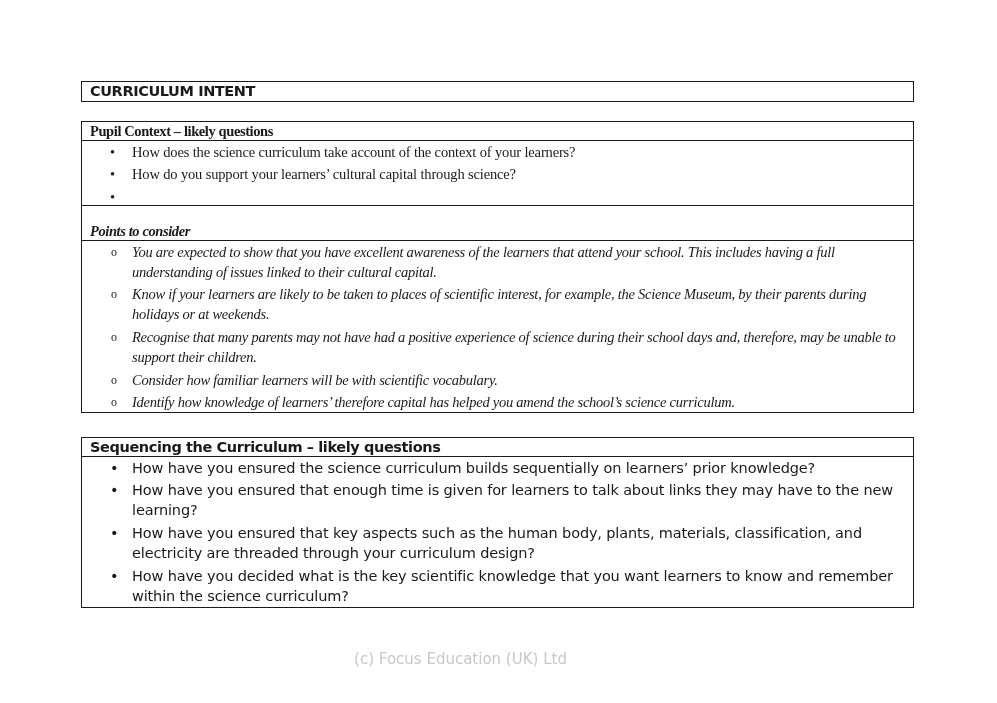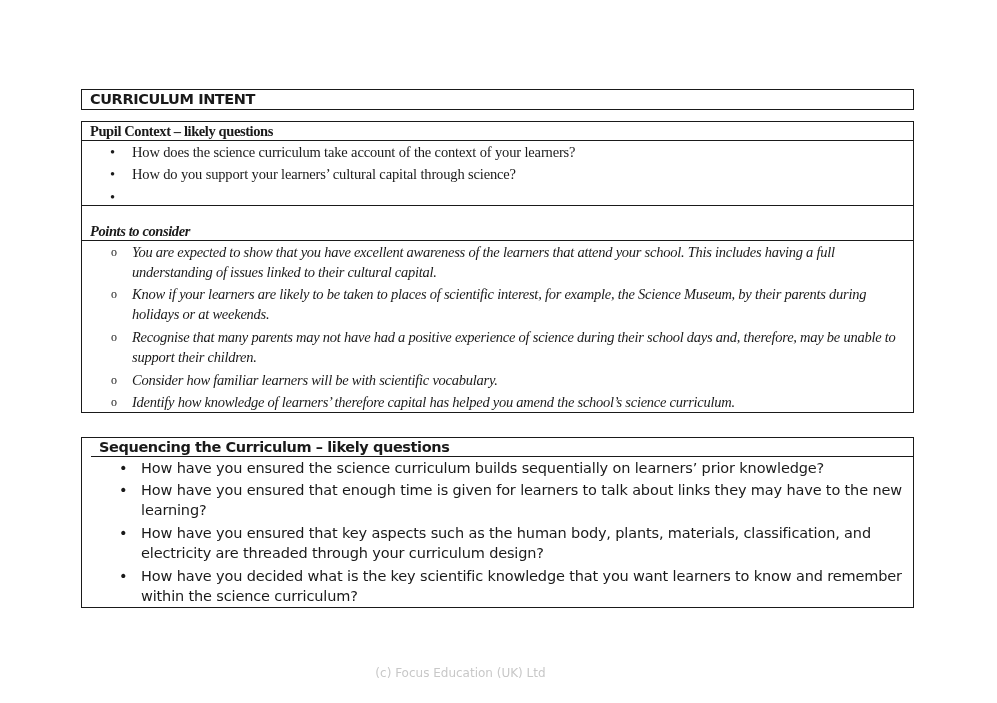--- a/index.html
+++ b/index.html
@@ -22,27 +22,27 @@
     .body.bb { border-bottom: 1px solid #1a1a1a; }
     .li {
       position: relative; padding-left: 50px; padding-right: 4px;
       font-size: 14.5px; line-height: 20px; letter-spacing: -0.15px;
     }
     .li .mk { position: absolute; left: 28px; top: 0; }
     .pts .li { font-style: italic; letter-spacing: -0.25px; }
     .pts .li .mk { font-style: normal; font-size: 12px; left: 29px; }
     .footer {
       position: absolute; left: 0; width: 921px; top: 650px;
-      text-align: center; font-size: 12px; color: #c8c8c8; margin-top: 16px;
+      text-align: center; font-size: 15px; color: #c8c8c8;
     }
   </style>
 </head>
 <body>
 
-<div class="tbl" style="top:81px;margin-top:8px;">
+<div class="tbl" style="top:81px;">
   <div class="hdr">CURRICULUM INTENT</div>
 </div>
 
 <div class="tbl" style="top:121px;font-family:Liberation Serif, serif;">
   <div class="hdr bb">Pupil Context – likely questions</div>
   <div class="body bb" style="padding-top:1px;height:65px;box-sizing:border-box;">
     <div class="li" style="margin-bottom:2px;">
       <span class="mk">•</span>
       <span>How does the science curriculum take account of the context of your learners?</span>
     </div>
@@ -72,21 +72,21 @@
       <span class="mk">o</span>
       <span>Consider how familiar learners will be with scientific vocabulary.</span>
     </div>
     <div class="li">
       <span class="mk">o</span>
       <span>Identify how knowledge of learners’ therefore capital has helped you amend the school’s science curriculum.</span>
     </div>
   </div>
 </div>
 
-<div class="tbl" style="top:437px;padding-left:9px;">
+<div class="tbl" style="top:437px;">
   <div class="hdr bb">Sequencing the Curriculum – likely questions</div>
   <div class="body" style="padding-top:1px;padding-bottom:1px;">
     <div class="li" style="margin-bottom:2px;">
       <span class="mk">•</span>
       <span>How have you ensured the science curriculum builds sequentially on learners’ prior knowledge?</span>
     </div>
     <div class="li" style="margin-bottom:3px;">
       <span class="mk">•</span>
       <span>How have you ensured that enough time is given for learners to talk about links they may have to the new learning?</span>
     </div>

